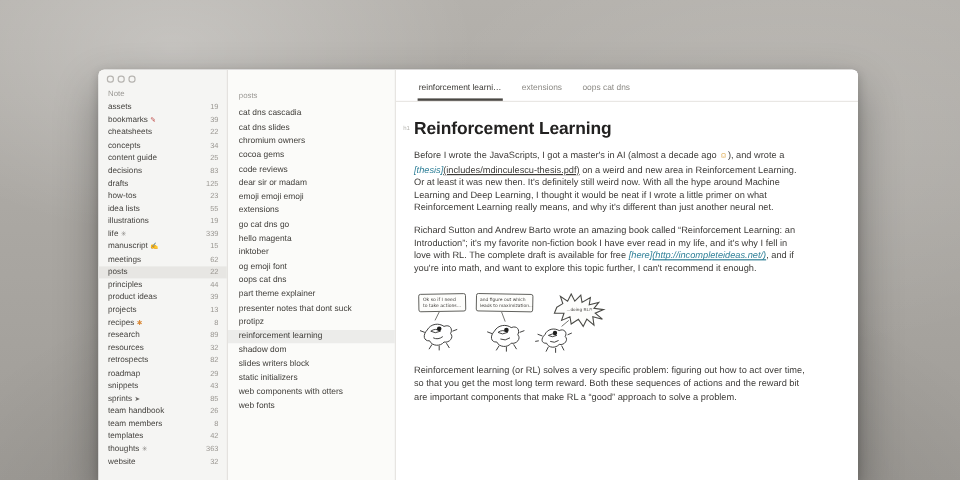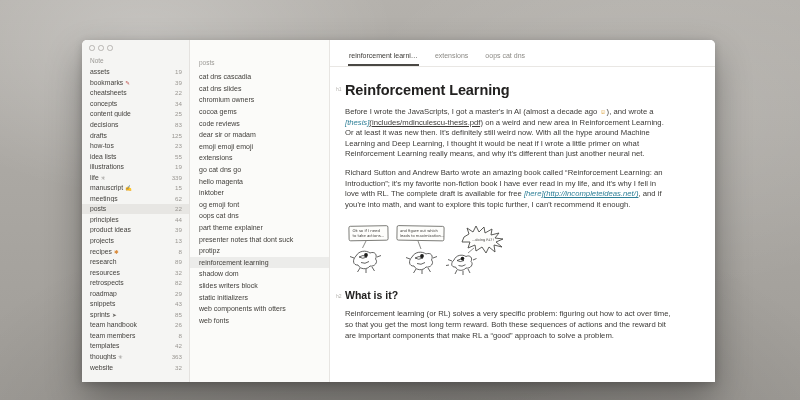--- a/index.html
+++ b/index.html
@@ -7,21 +7,21 @@
     width:800px;height:400px;position:relative;overflow:hidden;
     font-family:"Liberation Sans", sans-serif;
     background:
       radial-gradient(420px 260px at 18% 10%, rgba(255,255,255,.25), transparent 60%),
       radial-gradient(520px 300px at 82% 28%, rgba(255,255,255,.12), transparent 60%),
       radial-gradient(300px 200px at 60% 70%, rgba(0,0,0,.08), transparent 65%),
       radial-gradient(760px 420px at 50% 118%, rgba(0,0,0,.20), transparent 65%),
       linear-gradient(180deg,#b4b1ac,#9f9c97);
   }
   .window{
-    position:absolute;left:82px;top:40px;width:633px;height:342px;
+    position:absolute;left:82px;top:58px;width:633px;height:342px;
     background:#fff;border-radius:5px 5px 0 0;display:flex;overflow:hidden;
     box-shadow:0 16px 36px rgba(0,0,0,.32), 0 2px 8px rgba(0,0,0,.18);
   }
   
   .sidebar{width:108px;flex:none;background:#f5f5f3;border-right:1px solid #e4e2df;box-sizing:border-box;}
   .traffic{display:flex;gap:3.5px;padding:5px 0 0 7px;}
   .light{width:5.5px;height:5.5px;border-radius:50%;border:1px solid #b7b5b1;box-sizing:border-box;background:transparent;}
   .side-head{color:#9b9995;font-size:6.5px;padding:6px 8px 3px 8px;}
   .srow{display:flex;justify-content:space-between;align-items:center;height:10.55px;padding:0 7px 0 8px;color:#45433f;font-size:6.8px;cursor:default;}
   .srow.sel{background:#e7e6e3;}
@@ -364,21 +364,17 @@
 
         <g stroke="#3a3a38" stroke-width="0.8" fill="none">
           <path d="M108,36 C110,31 116,30 120,32.5 C124,30.5 127,34 125,37.5 C128,40 124.5,45 120,44 C117,47.5 111,47 109.5,43 C105,43.5 104.5,39 108,36 Z"></path>
           <path d="M111,36.5 q3.5,-2.5 7,0 q-4,2.2 -7,0"></path>
           <path d="M112.5,41.5 q3.5,1.8 7,-0.8"></path>
           <circle cx="116.5" cy="34.5" r="1.8" fill="#1e1e1c" stroke="none"></circle>
           <path d="M111,46 l-2,4 M117,47 l0,4 M122,45 l2,4 M106,37 l-4,-1.5 M103,41 l-3,0.5 M127,36 l3.5,-1.5"></path>
         </g>
       </svg>
 
-      <div class="hrow h2row">
-        <span class="hmark">h2</span>
-        <span class="h2">What is it?</span>
-      </div>
 
       <p class="para">Reinforcement learning (or RL) solves a very specific problem: figuring out how to act over time, so that you get the most long term reward. Both these sequences of actions and the reward bit are important components that make RL a “good” approach to solve a problem.</p>
     </div>
   </div>
 </div>
 
 </body></html>

